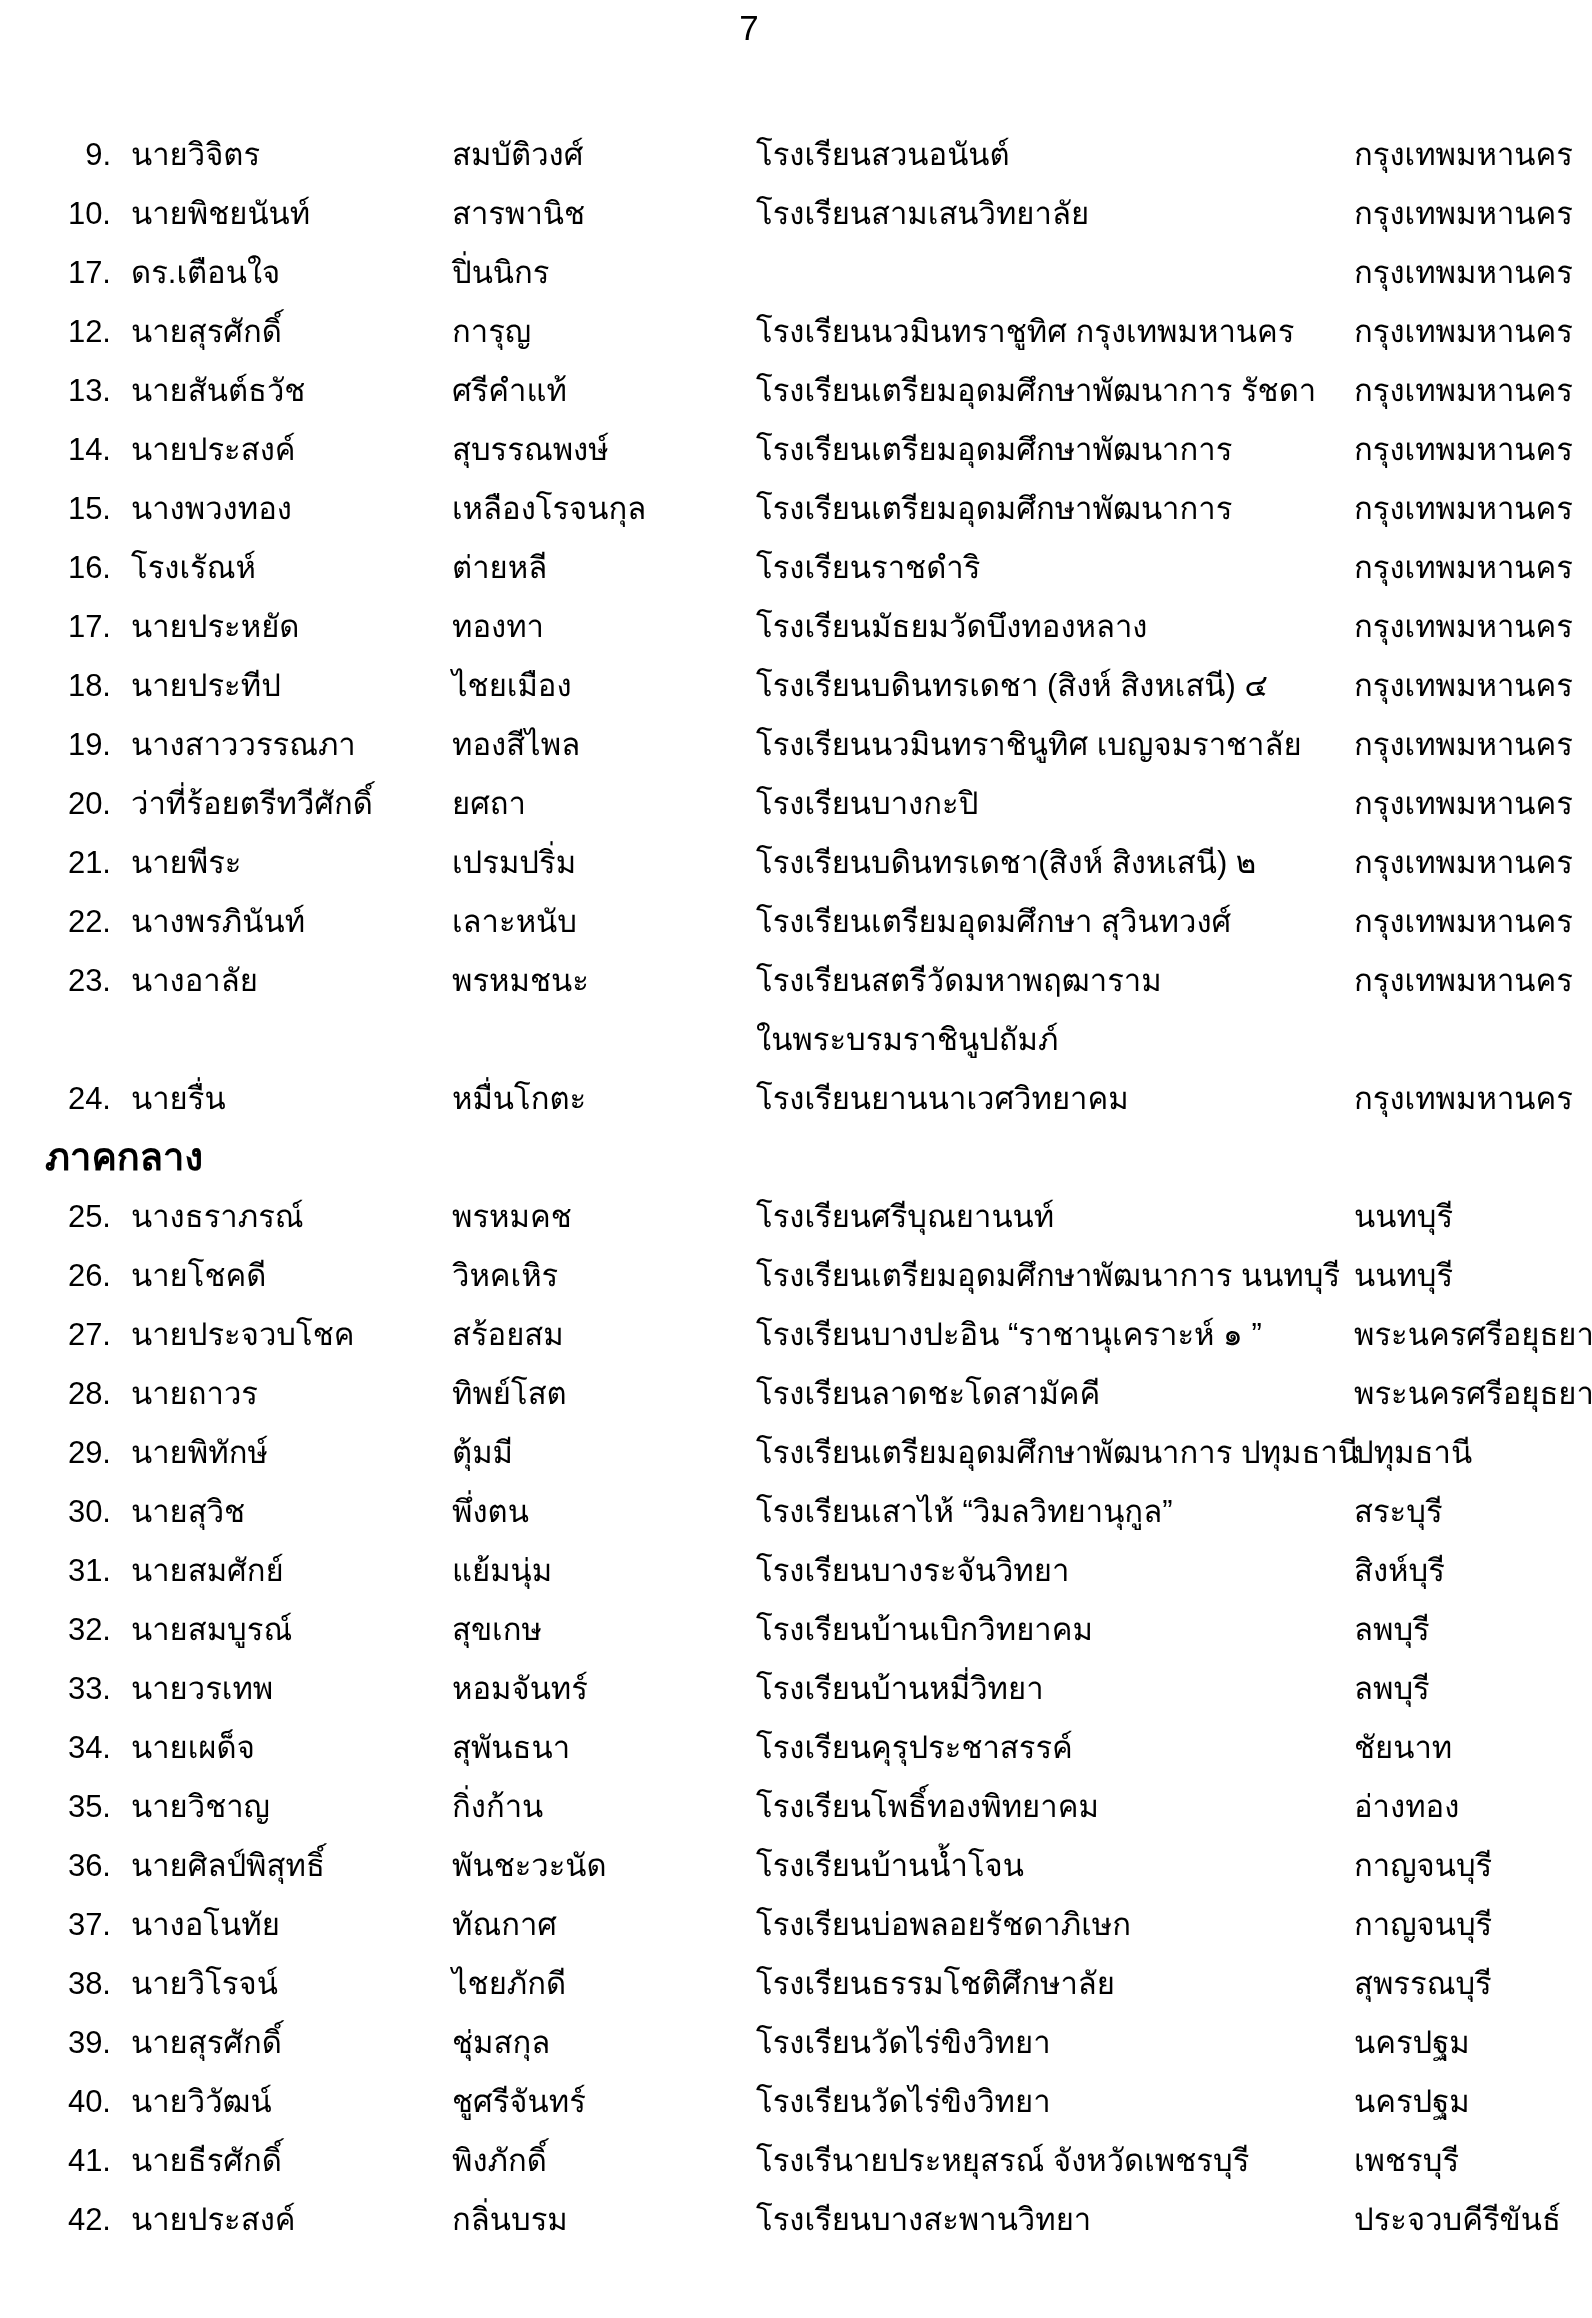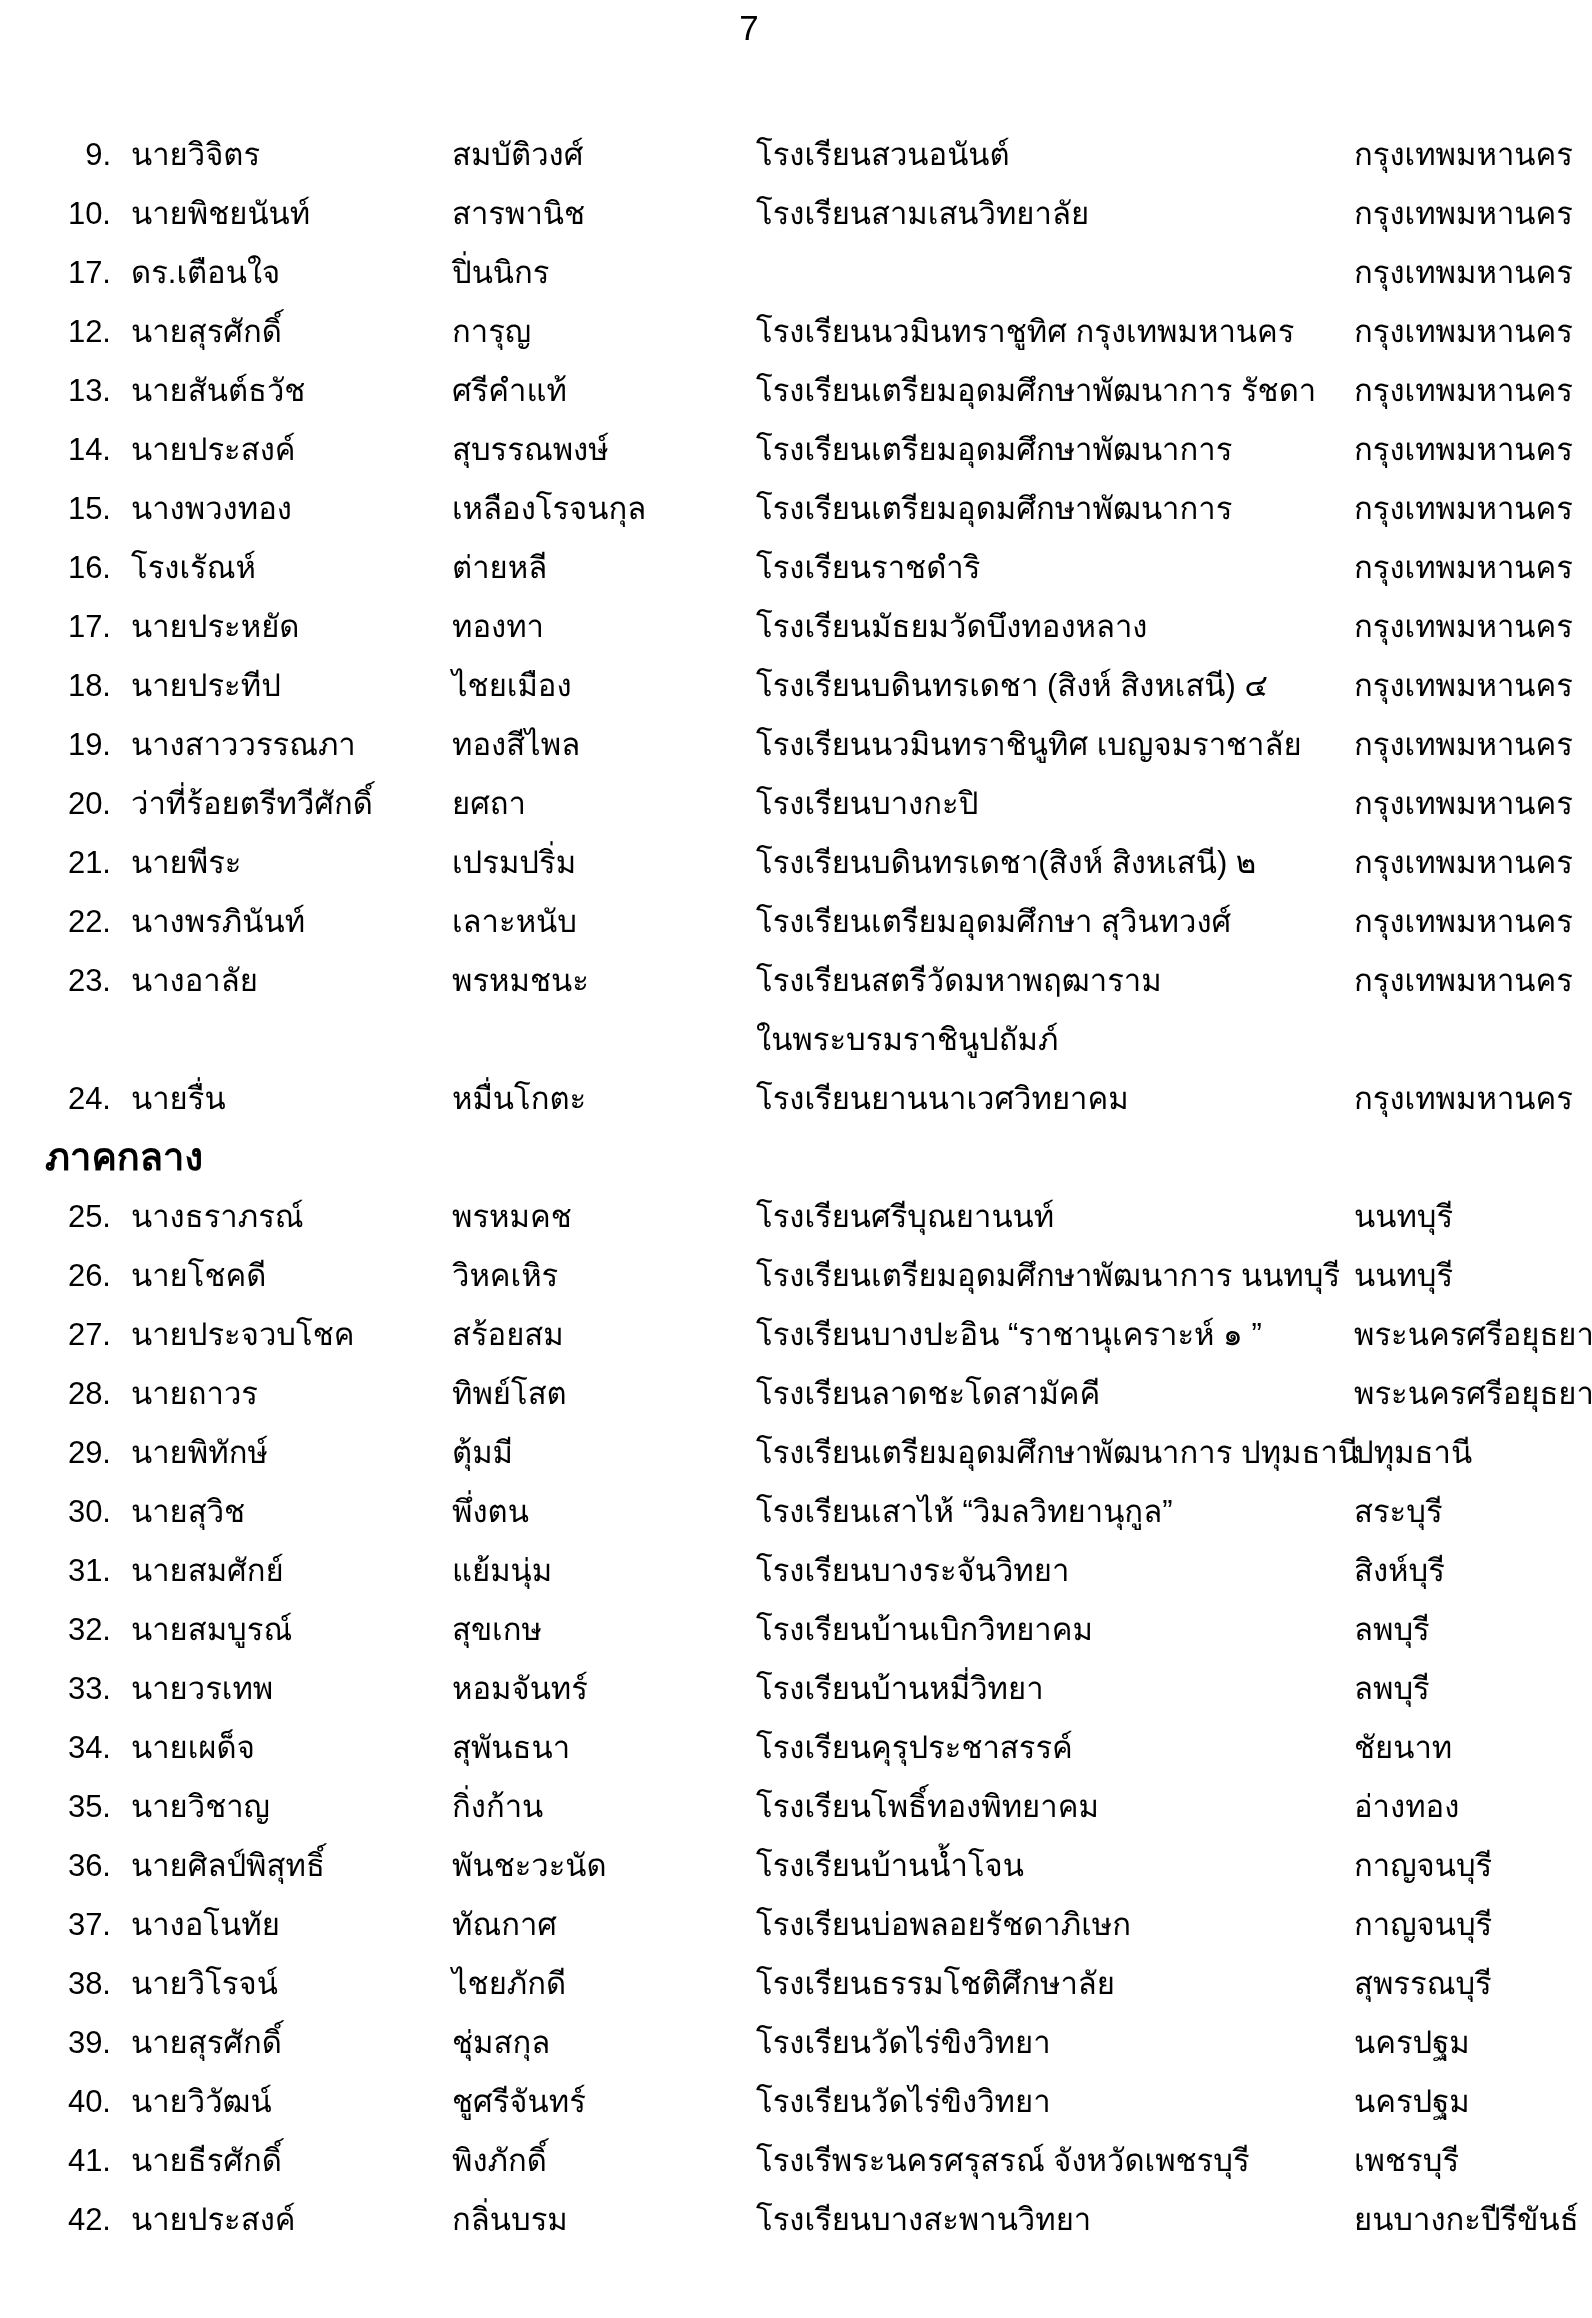--- a/index.html
+++ b/index.html
@@ -278,25 +278,25 @@
         <div class="cell num">40.</div>
         <div class="cell name">นายวิวัฒน์</div>
         <div class="cell surname">ชูศรีจันทร์</div>
         <div class="cell school">โรงเรียนวัดไร่ขิงวิทยา</div>
         <div class="cell province">นครปฐม</div>
       </div>
       <div class="line">
         <div class="cell num">41.</div>
         <div class="cell name">นายธีรศักดิ์</div>
         <div class="cell surname">พิงภักดิ์</div>
-        <div class="cell school">โรงเรีพระนครศรุสรณ์ จังหวัดเพชรบุรี</div>
+        <div class="cell school">โรงเรีนายประหยุสรณ์ จังหวัดเพชรบุรี</div>
         <div class="cell province">เพชรบุรี</div>
       </div>
       <div class="line">
         <div class="cell num">42.</div>
         <div class="cell name">นายประสงค์</div>
         <div class="cell surname">กลิ่นบรม</div>
         <div class="cell school">โรงเรียนบางสะพานวิทยา</div>
-        <div class="cell province">ยนบางกะปีรีขันธ์</div>
+        <div class="cell province">ประจวบคีรีขันธ์</div>
       </div>
     </div>
 </div>
 
 
 </body></html>

